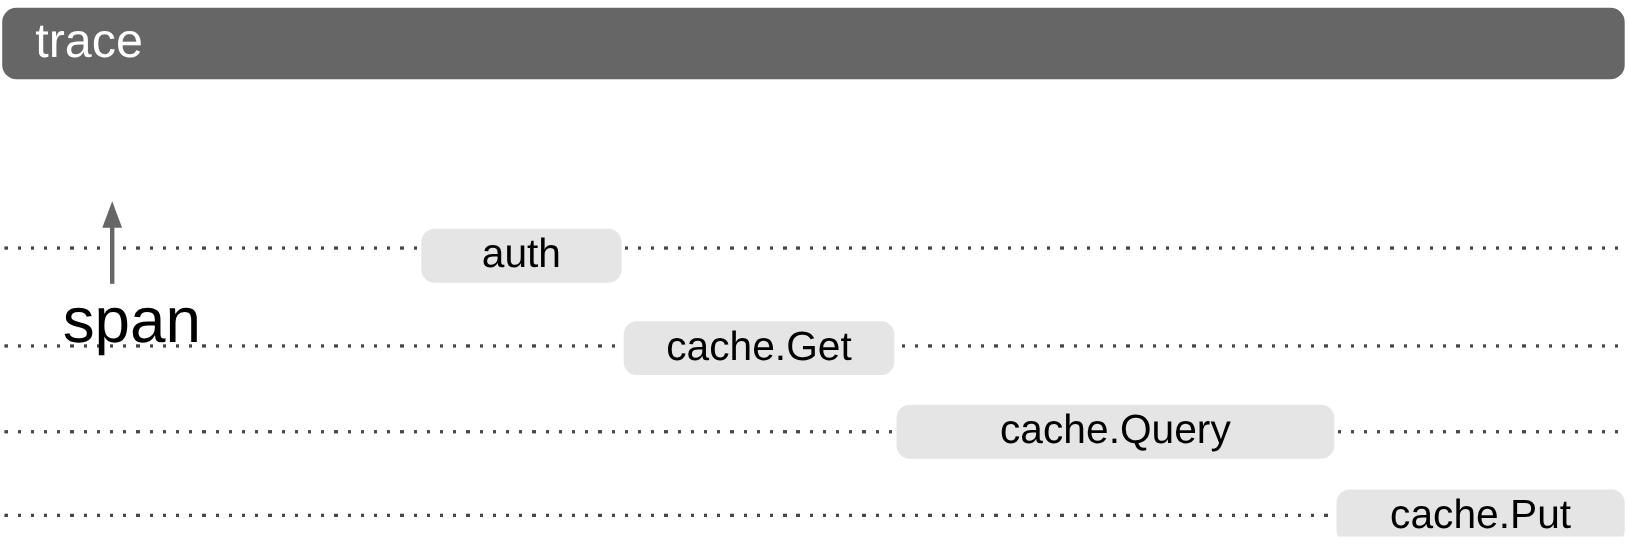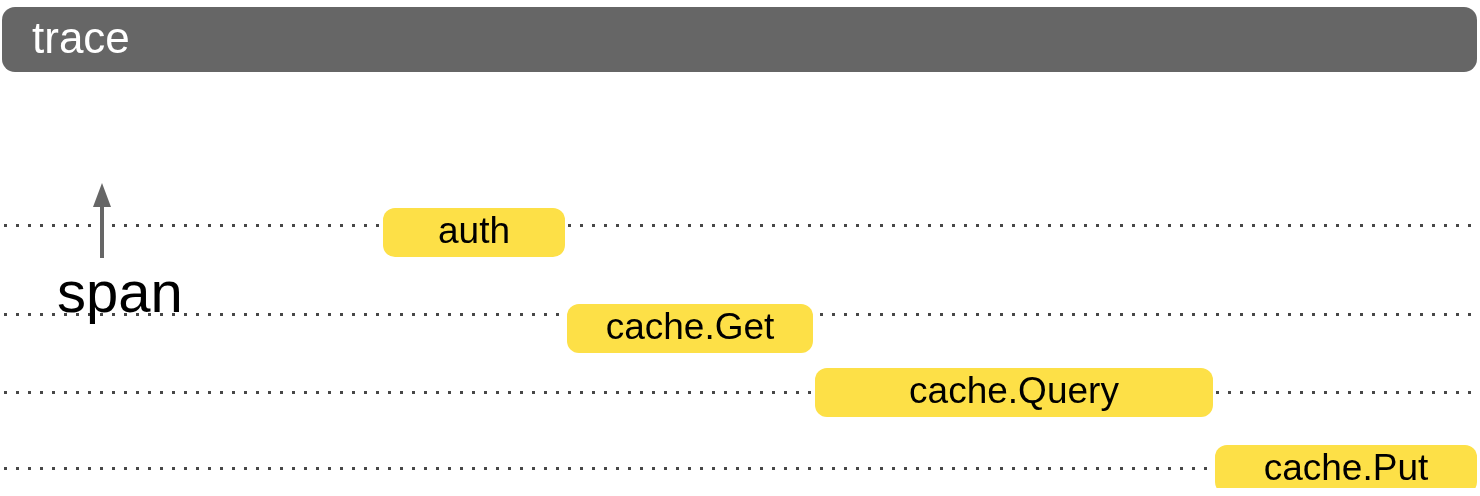--- a/index.html
+++ b/index.html
@@ -70,31 +70,31 @@
   }
   .dotline.row1 { top: 224px; }
   .dotline.row2 { top: 313px; }
   .dotline.row3 { top: 391px; }
   .dotline.row4 { top: 467px; }
 
   
   .child-span {
     position: absolute;
     height: 49px;
-    background: #fde047;
+    background: #e5e5e5;
     border-radius: 12px;
     display: flex;
     align-items: center;
     justify-content: center;
     font-size: 37px;
     color: #000000;
   }
   .child-span .span-text { padding-bottom: 3px; }
   .child-span.auth  { left: 383px;  top: 208px; width: 182px; }
-  .child-span.get   { left: 567px;  top: 304px; width: 246px; }
+  .child-span.get   { left: 567px;  top: 292px; width: 246px; }
   .child-span.query { left: 815px;  top: 368px; width: 398px; }
   .child-span.put   { left: 1215px; top: 445px; width: 262px; }
 
   
   .arrow-shaft {
     position: absolute;
     left: 100px;
     top: 206px;
     width: 4px;
     height: 52px;

